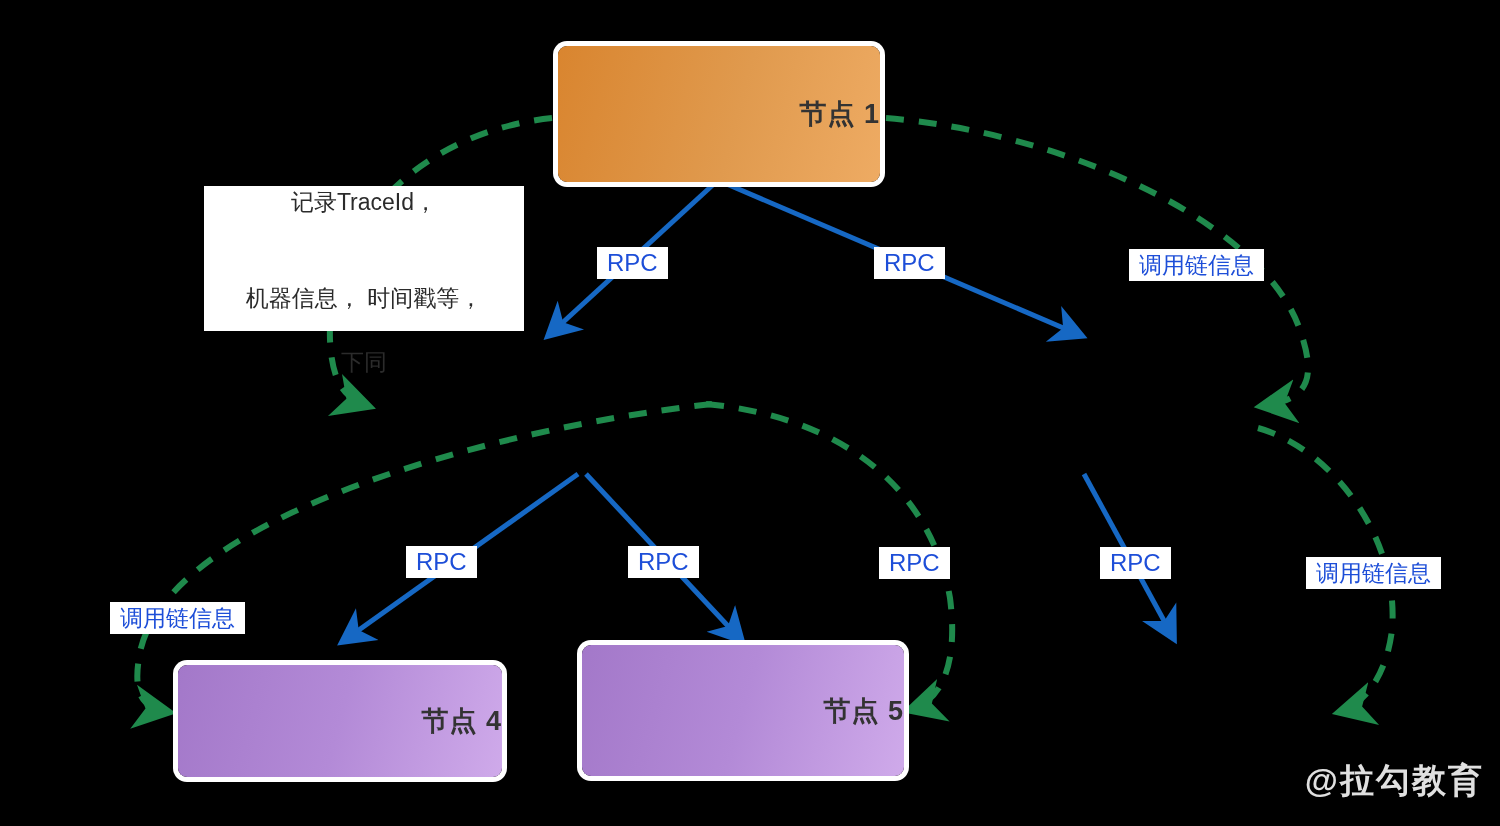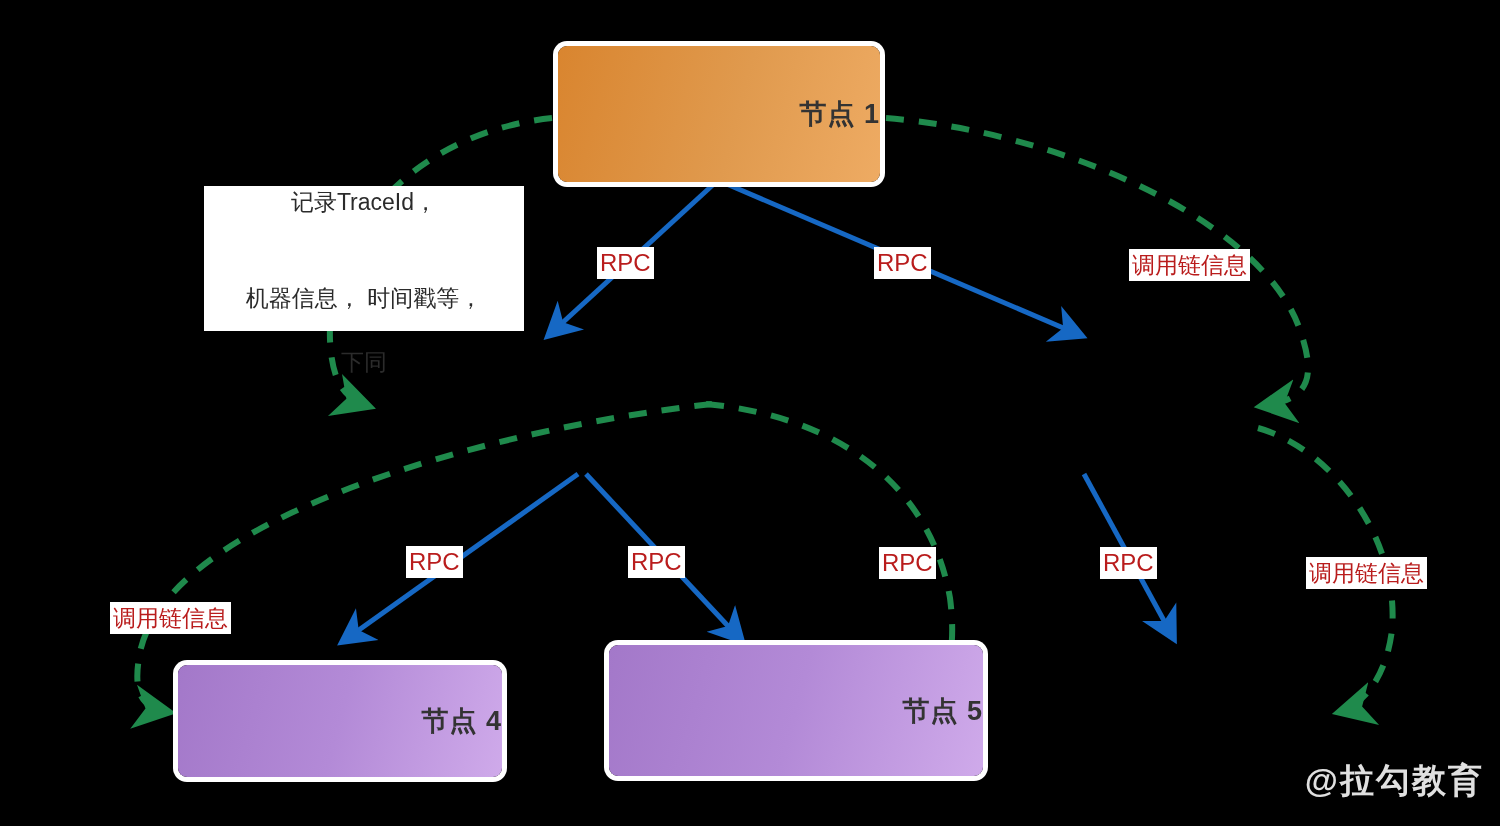--- a/index.html
+++ b/index.html
@@ -13,32 +13,32 @@
         display:flex;align-items:center;justify-content:flex-end;
         color:#333;font-size:27px;font-weight:600;letter-spacing:1px;}
   .n1{left:558px;top:46px;width:322px;height:136px;
       background:linear-gradient(105deg,#d9852f 0%,#e09a4e 55%,#eeab63 100%);}
   .n2{left:380px;top:342px;width:324px;height:132px;
       background:linear-gradient(105deg,#d35f5f 0%,#dc6d6c 45%,#ef8e8b 100%);}
   .n3{left:930px;top:342px;width:322px;height:132px;
       background:linear-gradient(105deg,#6ba3d6 0%,#79aede 50%,#9ccbf5 100%);}
   .n4{left:178px;top:632px;width:324px;height:112px;
       background:linear-gradient(105deg,#a378c9 0%,#b38ad7 50%,#cfaaea 100%);margin-top:33px;}
-  .n5{left:582px;top:645px;width:374px;height:131px;
-      background:linear-gradient(105deg,#a378c9 0%,#b38ad7 50%,#cfaaea 100%);margin-left:27px;}
+  .n5{left:582px;top:645px;width:322px;height:131px;
+      background:linear-gradient(105deg,#a378c9 0%,#b38ad7 50%,#cfaaea 100%);}
   .n6{left:1013px;top:643px;width:322px;height:131px;
       background:linear-gradient(105deg,#a378c9 0%,#b38ad7 50%,#cfaaea 100%);}
 
   .note{position:absolute;left:204px;top:186px;width:320px;height:145px;
         background:#fff;color:#2b2b2b;font-size:23px;line-height:32px;
         display:flex;justify-content:center;text-align:center;}
   .note span{display:block;padding:0 6px;}
 
-  .lbl{position:absolute;background:#fff;color:#b91c1c;
-       font-size:24px;line-height:30px;padding:1px 3px;white-space:nowrap;}
+  .lbl{position:absolute;background:#fff;color:#1d4ed8;
+       font-size:24px;line-height:30px;padding:1px 10px;white-space:nowrap;}
   .lbl-cn{font-size:23px;}
 
   .wm{position:absolute;right:16px;bottom:22px;color:#fff;opacity:.88;
       font-size:34px;font-weight:700;letter-spacing:2px;
       text-shadow:0 1px 3px rgba(0,0,0,.8);}
 </style>
 </head>
 <body>
 
 <div id="stage">

